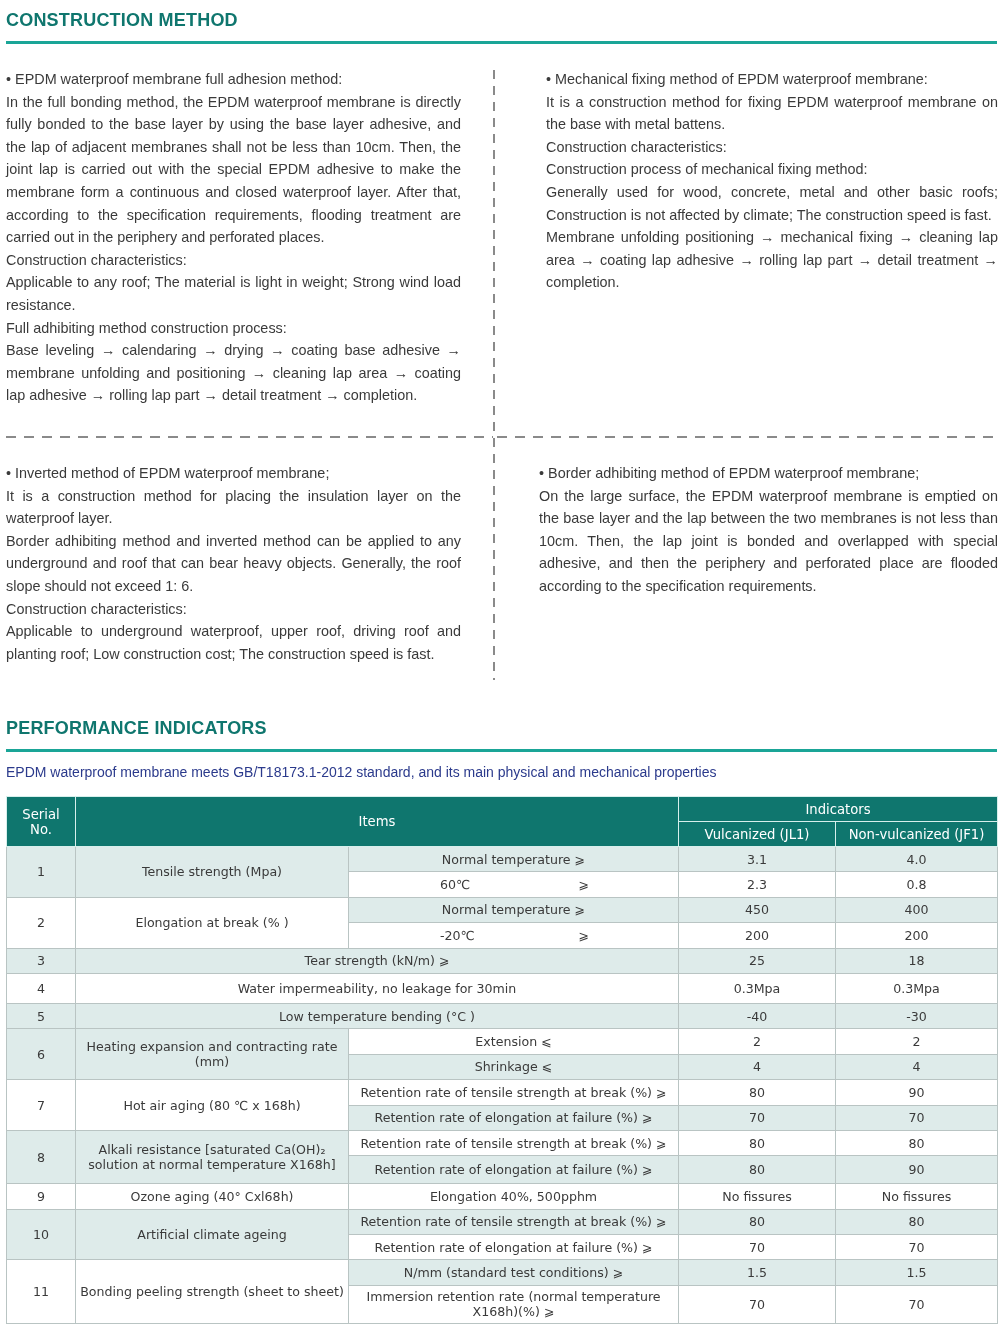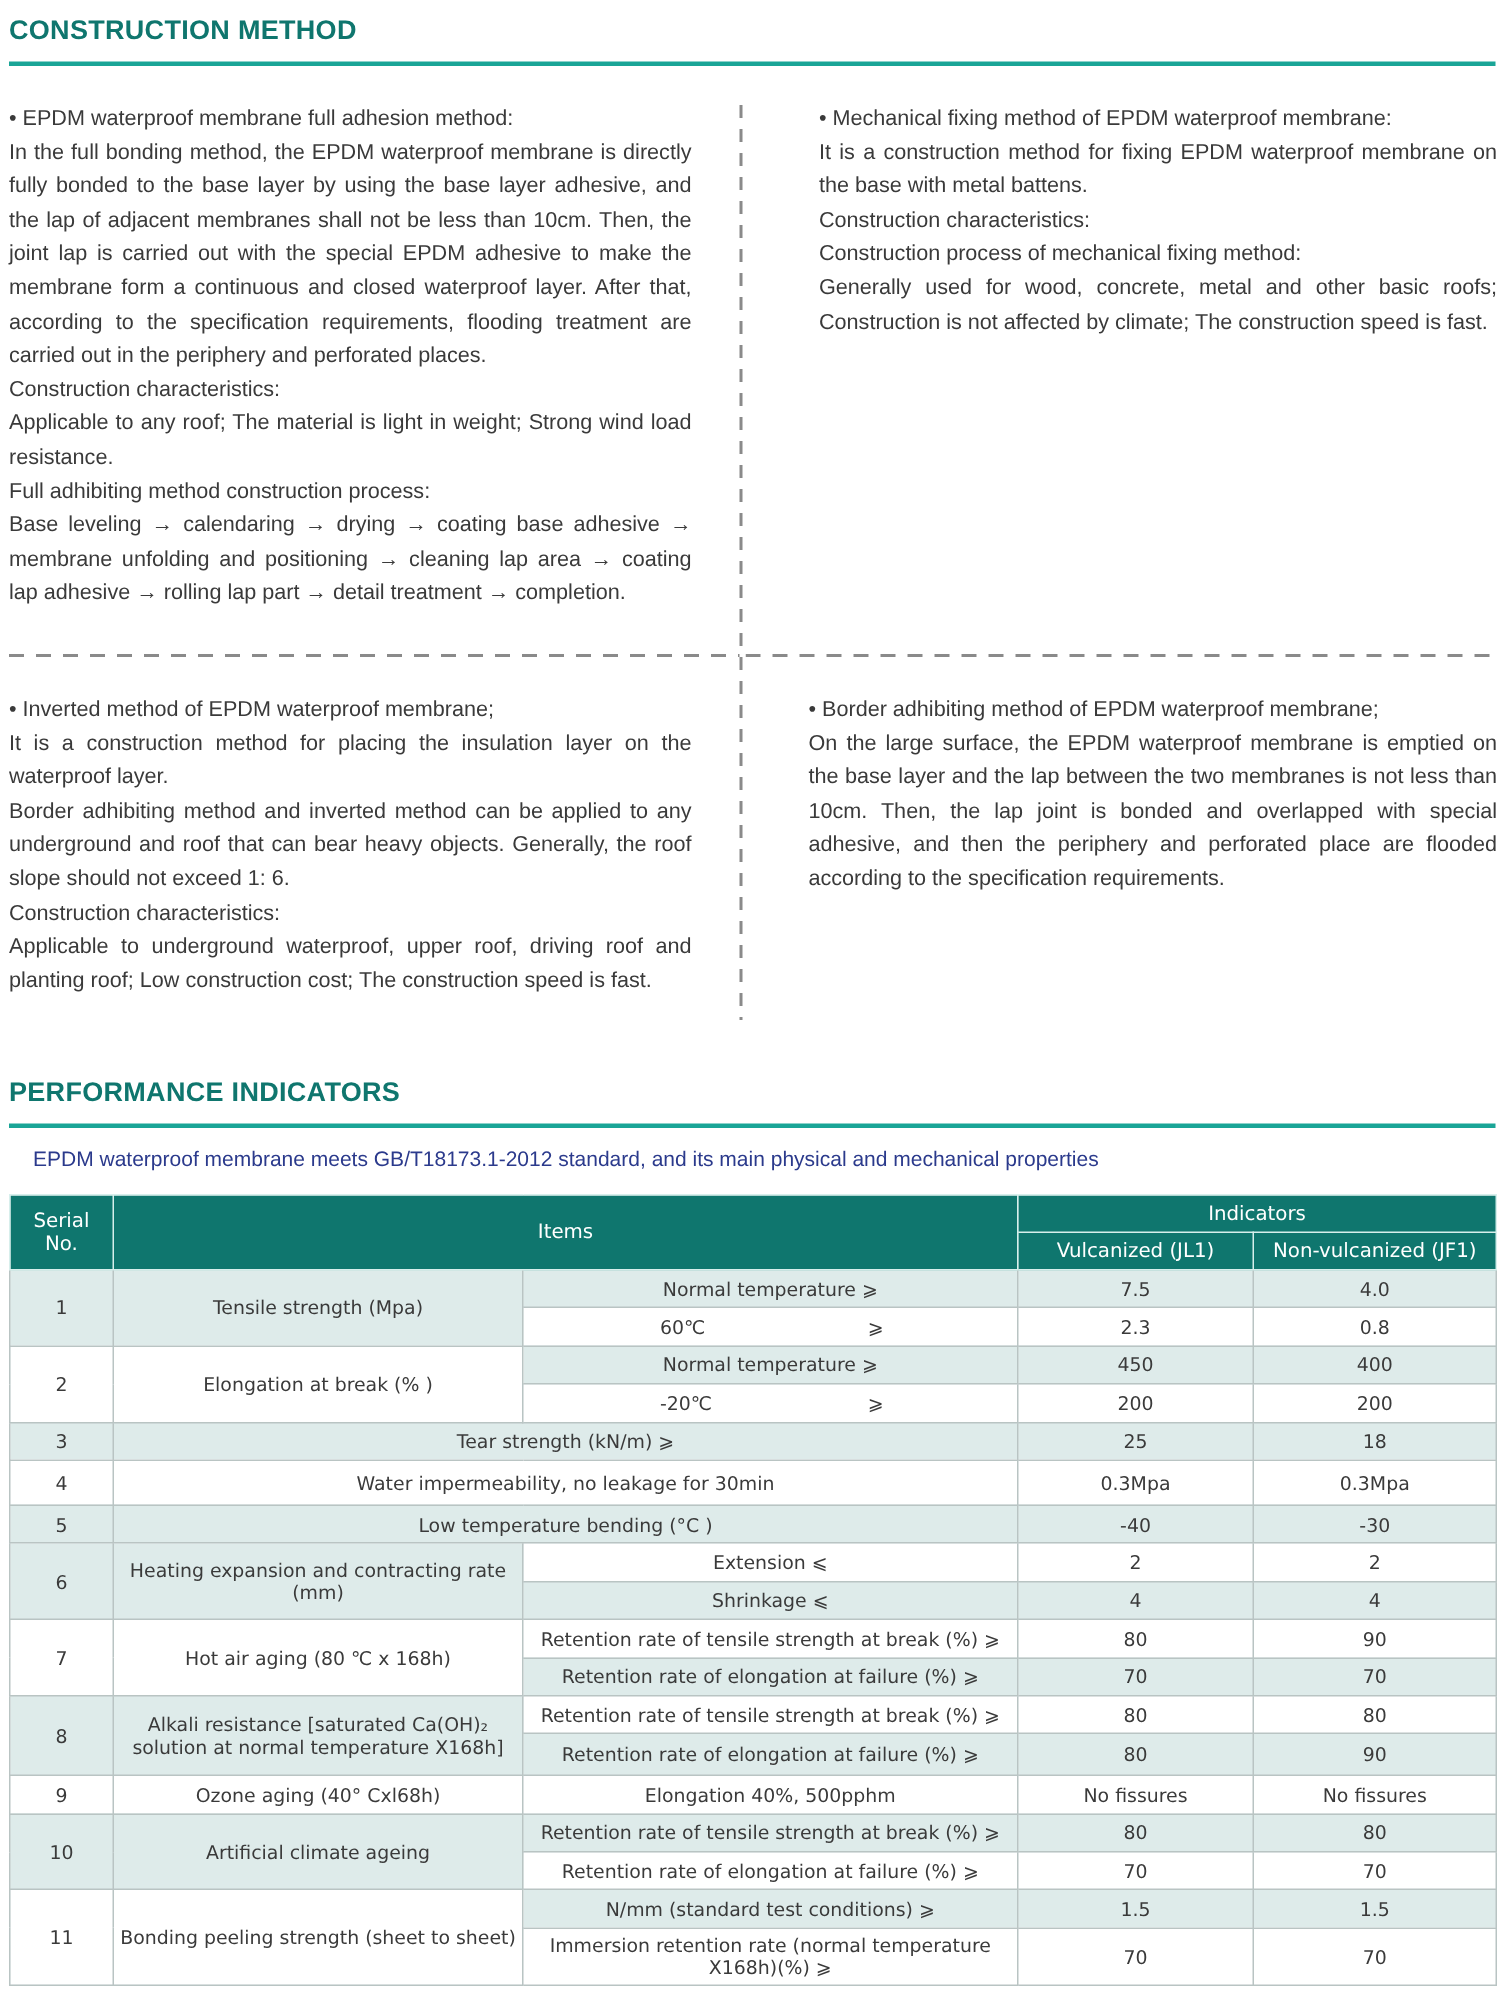--- a/index.html
+++ b/index.html
@@ -19,21 +19,21 @@
   }
   .quad p { margin: 0; }
 
   .vdash { position: absolute; left: 493px; width: 2px;
     background-image: linear-gradient(to bottom, #8a8a8a 0 9px, transparent 9px 16px);
     background-size: 2px 16px; }
   .hdash { position: absolute; top: 436px; height: 2px;
     background-image: linear-gradient(to right, #8a8a8a 0 10px, transparent 10px 18px);
     background-size: 18px 2px; }
 
-  .intro { position: absolute; left: 22px; top: 764px; font-size: 14px; color: #2b3a8c; }
+  .intro { position: absolute; left: 6px; top: 764px; font-size: 14px; color: #2b3a8c; }
 
   table.perf {
     position: absolute; left: 6px; top: 796px; width: 991px;
     border-collapse: collapse; table-layout: fixed;
     font-family: "DejaVu Sans", sans-serif; font-size: 12.6px; color: #3a3a3a;
   }
   table.perf th, table.perf td {
     border: 1px solid #b9c4c3; text-align: center; vertical-align: middle;
     padding: 0 3px; line-height: 15px; font-weight: normal;
   }
@@ -58,20 +58,21 @@
   <p>Full adhibiting method construction process:</p>
   <p>Base leveling → calendaring → drying → coating base adhesive → membrane unfolding and positioning → cleaning lap area → coating lap adhesive → rolling lap part → detail treatment → completion.</p>
 </div>
 
 <div class="quad" style="left:546px; top:68px; width:452px;">
   <p>• Mechanical fixing method of EPDM waterproof membrane:</p>
   <p>It is a construction method for fixing EPDM waterproof membrane on the base with metal battens.</p>
   <p>Construction characteristics:</p>
   <p>Construction process of mechanical fixing method:</p>
   <p>Generally used for wood, concrete, metal and other basic roofs; Construction is not affected by climate; The construction speed is fast.</p>
+  <p>Membrane unfolding positioning → mechanical fixing → cleaning lap area → coating lap adhesive → rolling lap part → detail treatment → completion.</p>
 </div>
 
 <div class="vdash" style="top:70px; height:610px;"></div>
 <div class="hdash" style="left:6px; width:487px;"></div>
 <div class="hdash" style="left:497px; width:501px;"></div>
 
 <div class="quad" style="left:6px; top:462px; width:455px;">
   <p>• Inverted method of EPDM waterproof membrane;</p>
   <p>It is a construction method for placing the insulation layer on the waterproof layer.</p>
   <p>Border adhibiting method and inverted method can be applied to any underground and roof that can bear heavy objects. Generally, the roof slope should not exceed 1: 6.</p>
@@ -106,21 +107,21 @@
       <th>Vulcanized (JL1)</th>
       <th>Non-vulcanized (JF1)</th>
     </tr>
   </thead>
   <tbody>
 
     <tr class="sh">
       <td rowspan="2" class="sh">1</td>
       <td rowspan="2" class="sh">Tensile strength (Mpa)</td>
       <td>Normal temperature ⩾</td>
-      <td>7.5</td>
+      <td>3.1</td>
       <td>4.0</td>
     </tr>
     <tr class="wh">
       <td>
           <div class="split">
             <span>60℃</span>
             <span>⩾</span>
           </div>
         </td>
       <td>2.3</td>

